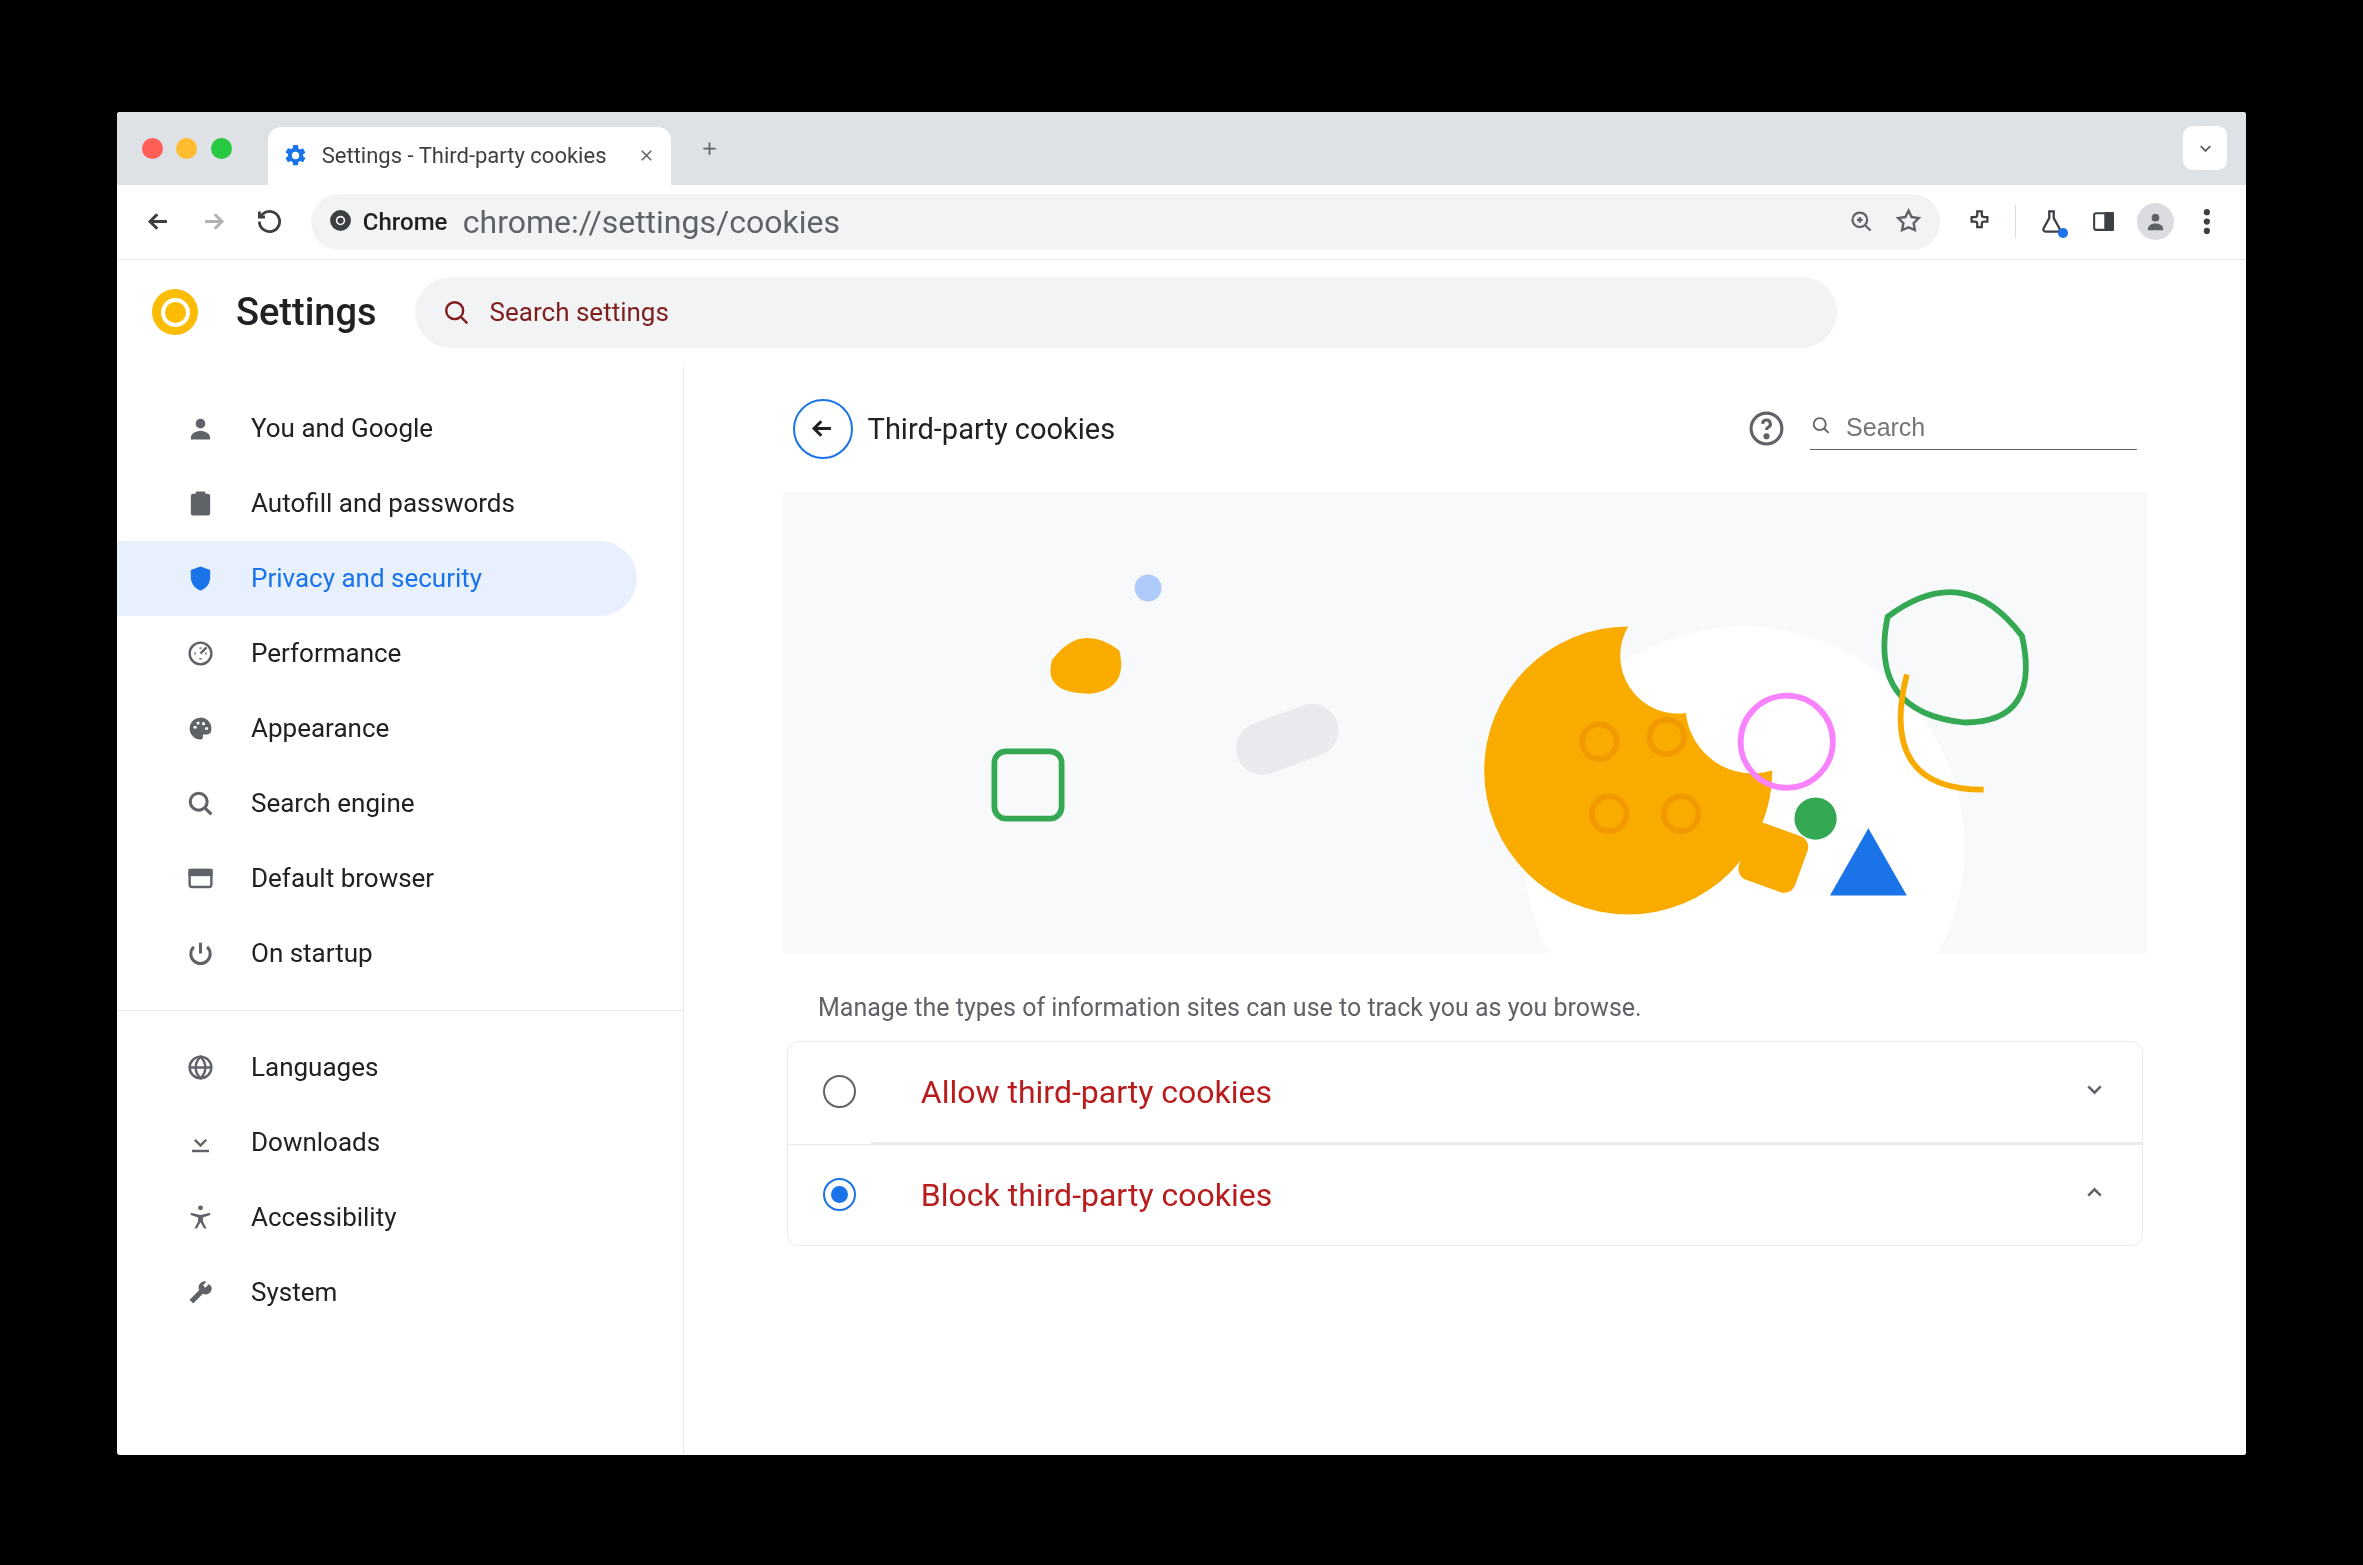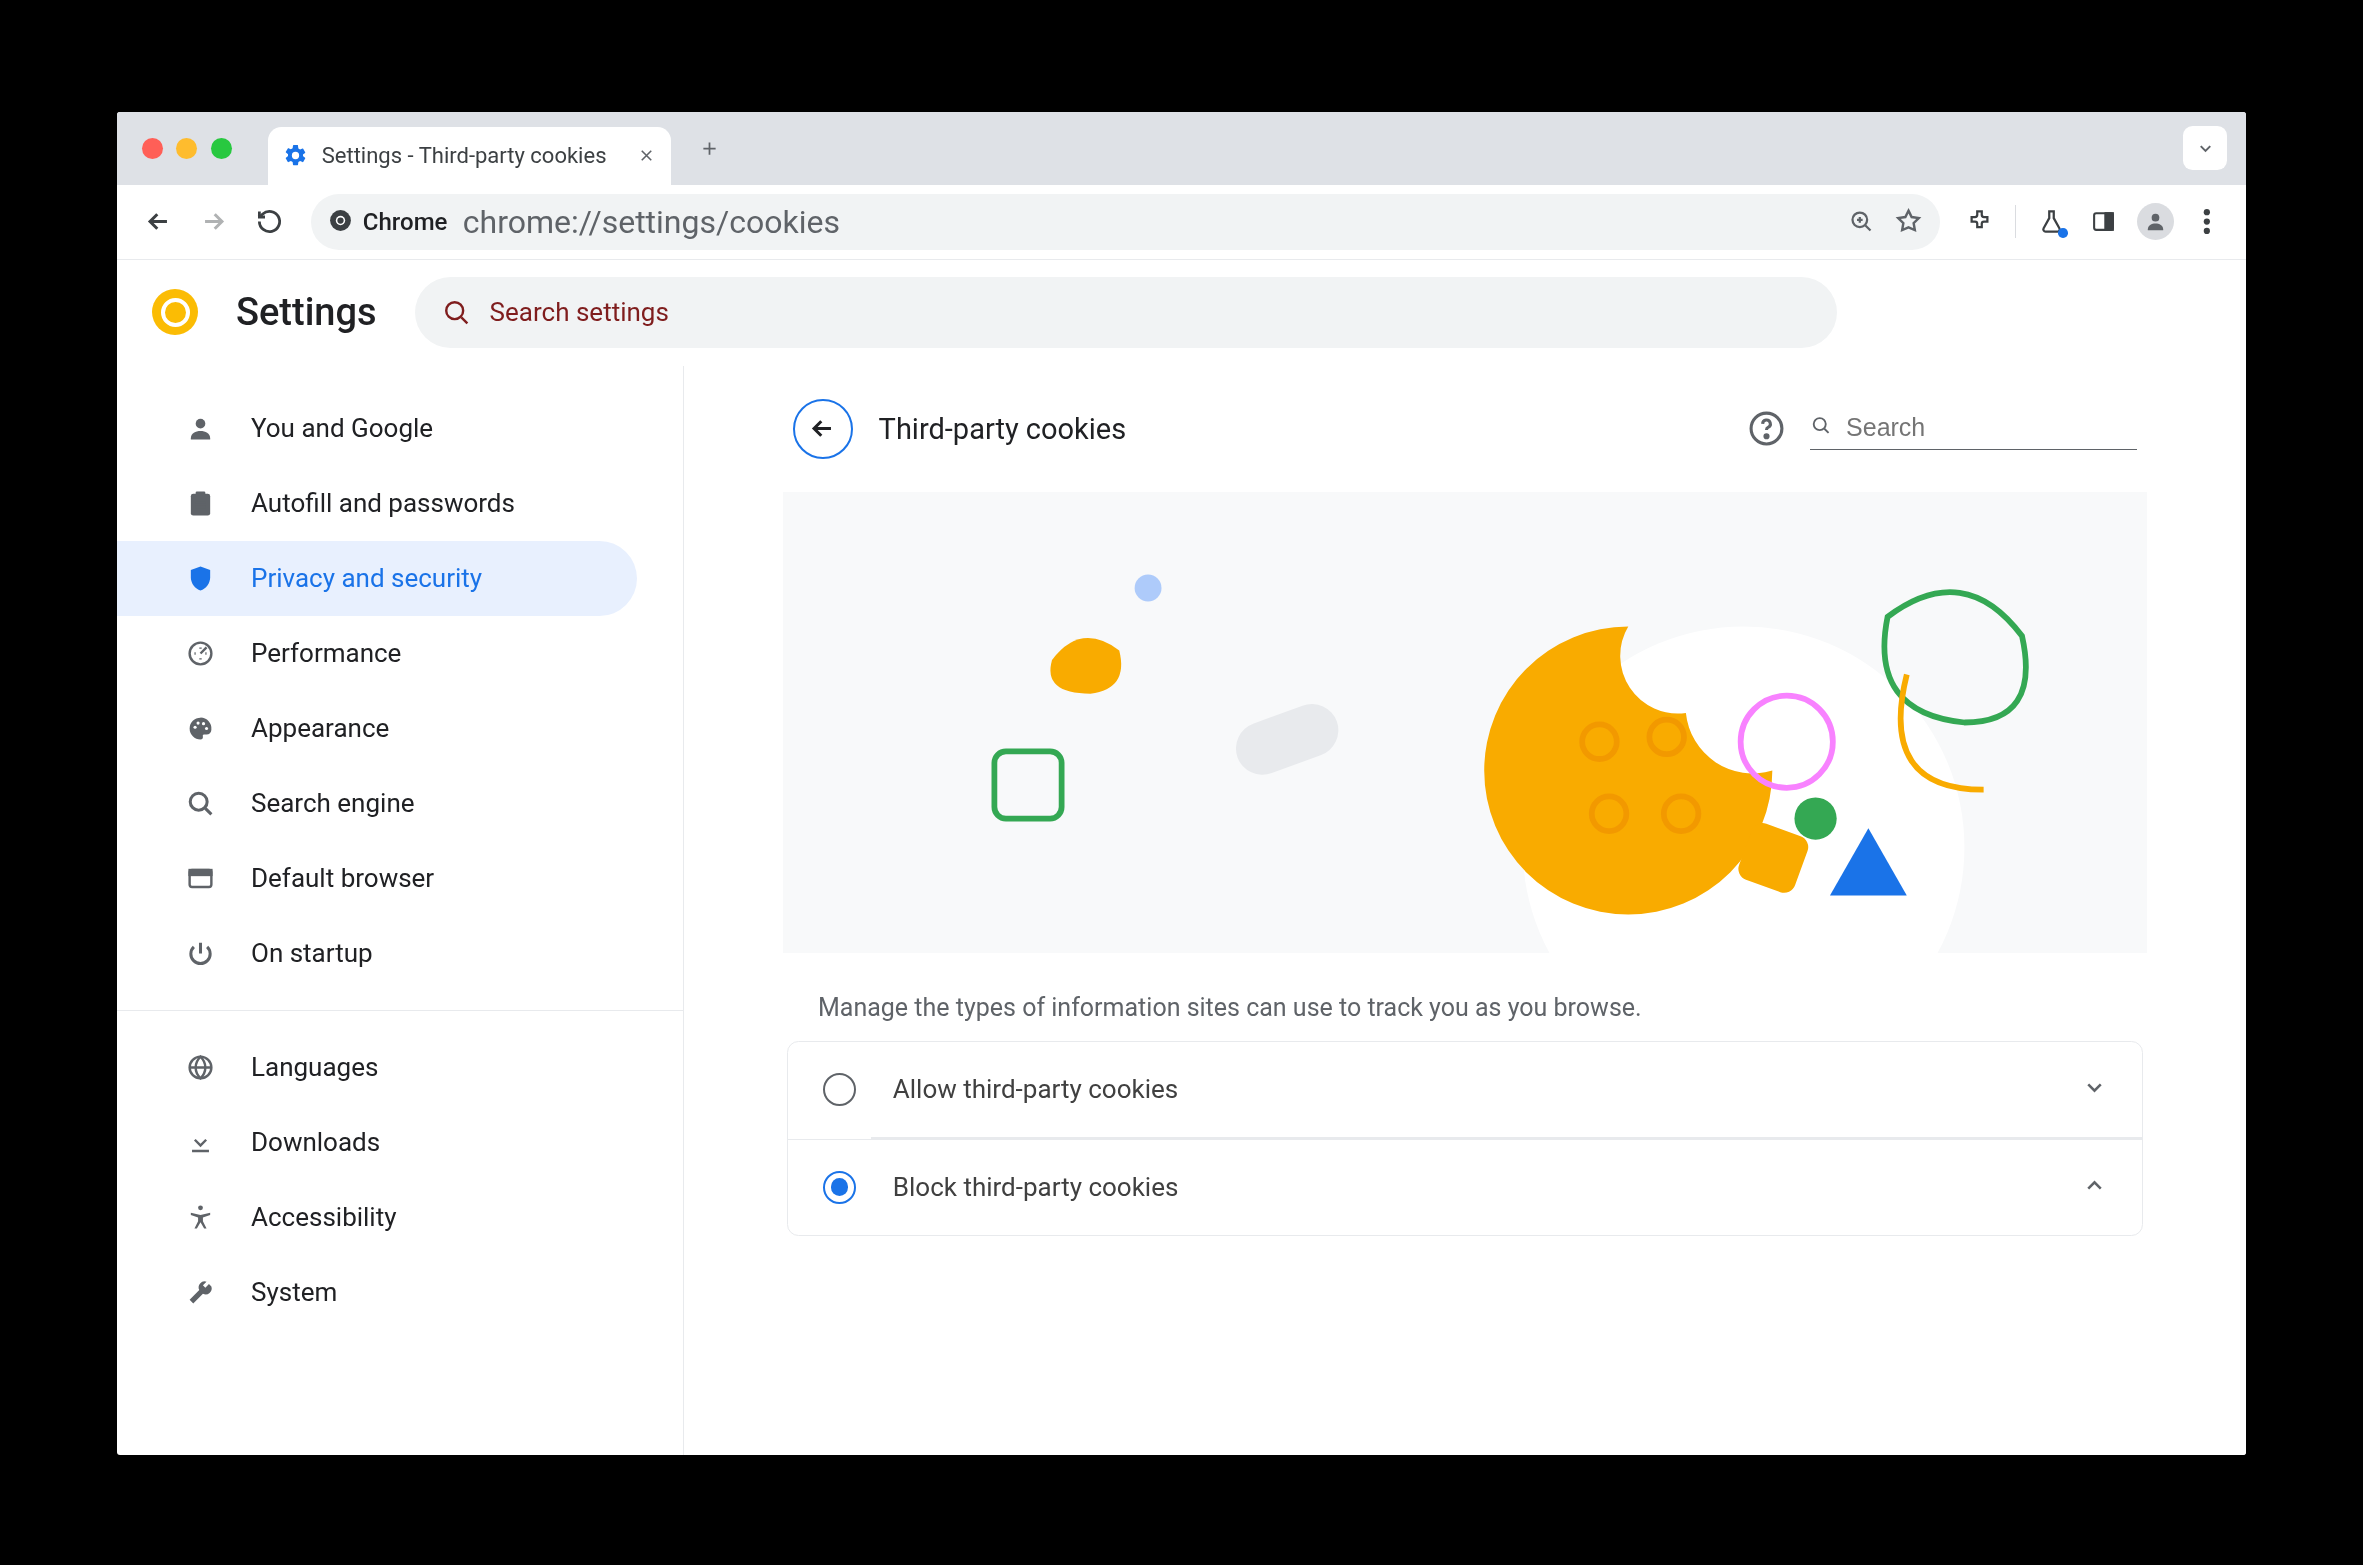--- a/index.html
+++ b/index.html
@@ -84,33 +84,33 @@
   .side-item{
     height:75px; display:flex; align-items:center; gap:33px; padding:0 0 0 66px; font-size:26px; color:#202124; border-radius:0 38px 38px 0; margin-right:46px; cursor:pointer;
   }
   .side-item.active{ background:#e8f0fe; color:#1a73e8;}
   .side-item.active .sicon{ color:#1a73e8;}
   .sicon{ width:35px; height:35px; color:#5f6368; display:flex;align-items:center;justify-content:center;}
   .side-sep{ height:1px; background:#e8eaed; margin:19px 0;}
   
   .main{ flex:1; overflow-y:auto; background:#fff; display:flex; flex-direction:column; align-items:center;}
   .main-inner{ width:1364px; }
-  .page-head{ display:flex; align-items:center; gap:26px; padding:33px 9.6px;}
+  .page-head{ display:flex; align-items:center; gap:15px; padding:33px 9.6px;}
   .backbtn{ width:60px;height:60px;border:2.9px solid #1a73e8;border-radius:50%;display:flex;align-items:center;justify-content:center;color:#202124;}
   .page-title{ font-size:29px; font-weight:400; color:#202124;}
   .page-head .right{ margin-left:auto; display:flex; align-items:center; gap:25px;}
   .help-icn{width:37px;height:37px;color:#5f6368;}
   .srch-under{ display:flex; align-items:flex-start; gap:13.4px; border-bottom:1.9px solid #5f6368; padding:5.8px 0 7.7px; width:327px;}
   .srch-under input{ border:none; outline:none; font-size:25px; width:100%; background:transparent;}
   
   .hero{ height:461px; background:#f8f9fa; position:relative; overflow:hidden;}
   .desc{ font-size:25px; color:#5f6368; padding:40px 35px 19px;}
   .opt{ display:flex; align-items:center; gap:37px; padding:31px 35px; border-top:1px solid #e8eaed;}
   .opt:first-of-type{border-top:none;}
-  .opt .label{ font-size:26px; color:#404040;}
+  .opt .label{ font-size:32px; color:#b91c1c;margin-left:28px;}
   .radio{ width:33px;height:33px;border:2.9px solid #5f6368;border-radius:50%;flex-shrink:0;display:flex;align-items:center;justify-content:center;}
   .radio.checked{ border-color:#1a73e8;}
   .radio.checked::after{content:"";width:17.3px;height:17.3px;background:#1a73e8;border-radius:50%;}
   .chev{ margin-left:auto; color:#5f6368;}
   .card{ border:1px solid #e8eaed; border-radius:11.5px; margin:0 3.8px 38px;}
   .opt-sep{border-top:1px solid #e8eaed; margin-left:83px;}
 </style>
 </head>
 <body>
 

